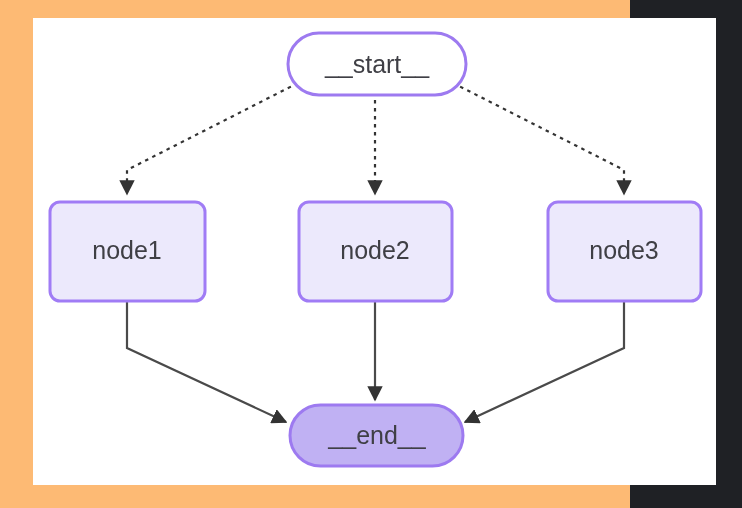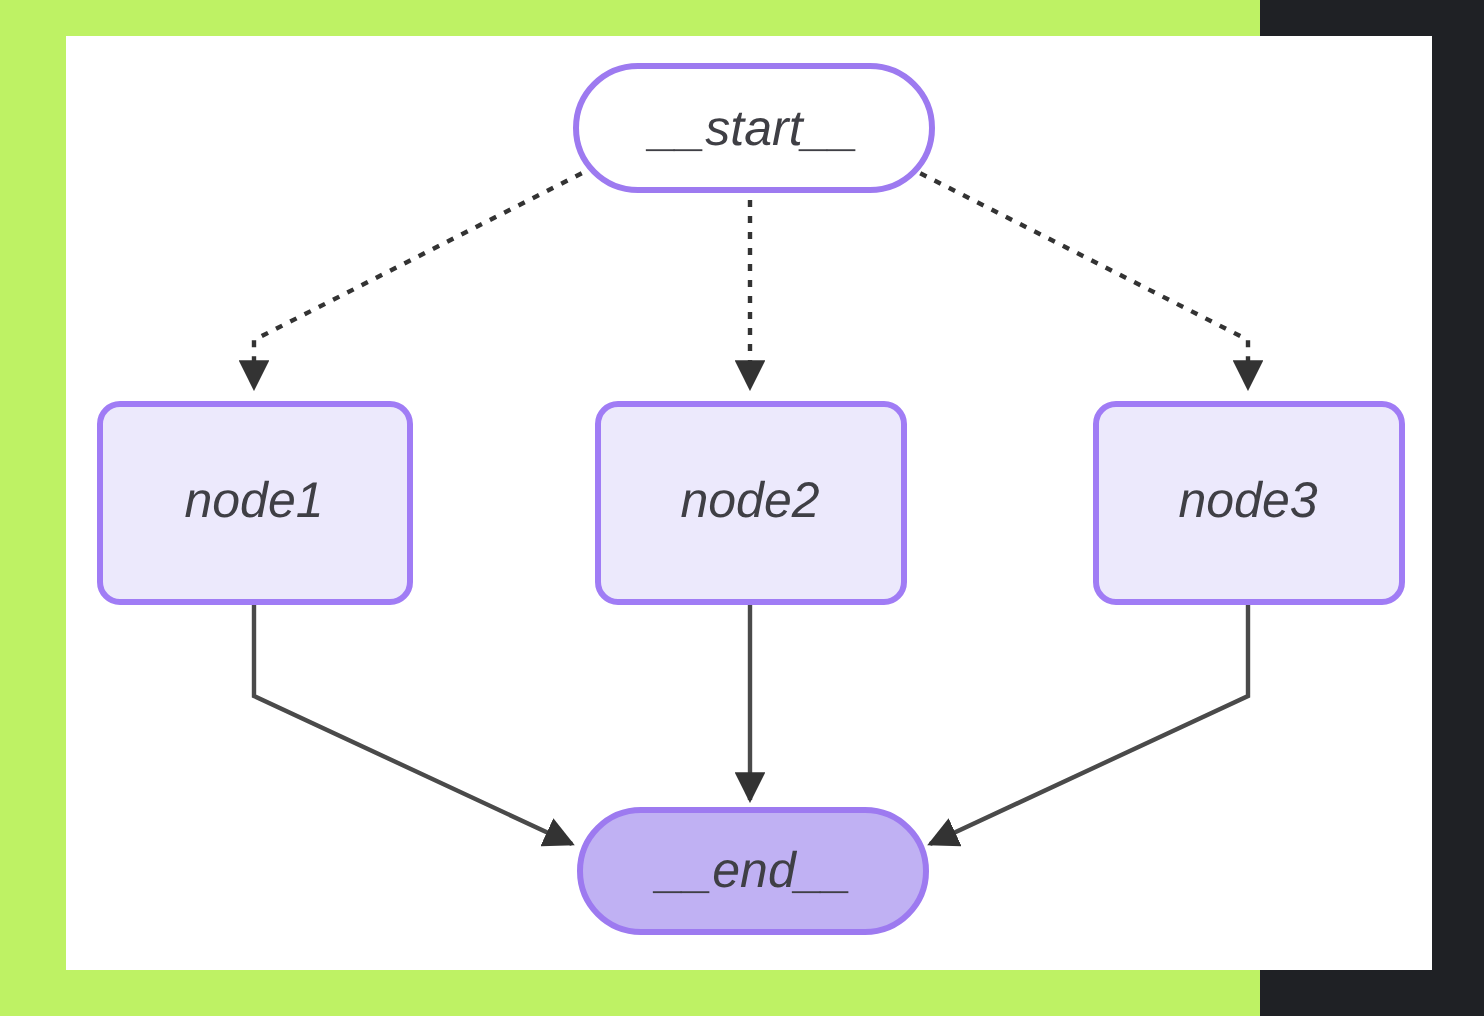--- a/index.html
+++ b/index.html
@@ -10,22 +10,21 @@
   body {
     width: 742px;
     height: 508px;
     overflow: hidden;
     font-family: "Liberation Sans", sans-serif;
   }
   #screenshot {
     position: relative;
     width: 630px;
     height: 508px;
-    background: #bef264;
-    font-style: italic;
+    background: #fdba74;
   }
   #canvas {
     position: absolute;
     left: 33px;
     top: 18px;
     width: 683px;
     height: 467px;
     background: #ffffff;
     overflow: hidden;
   }

